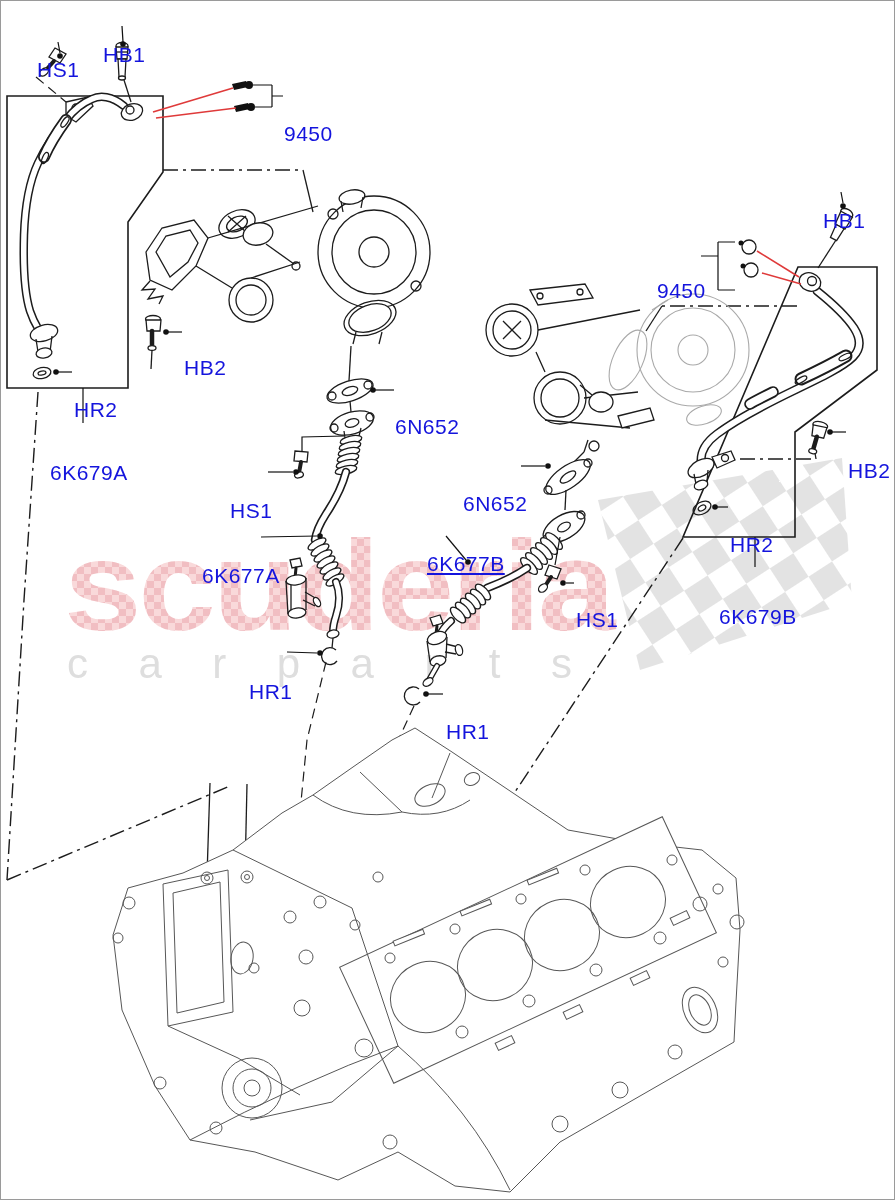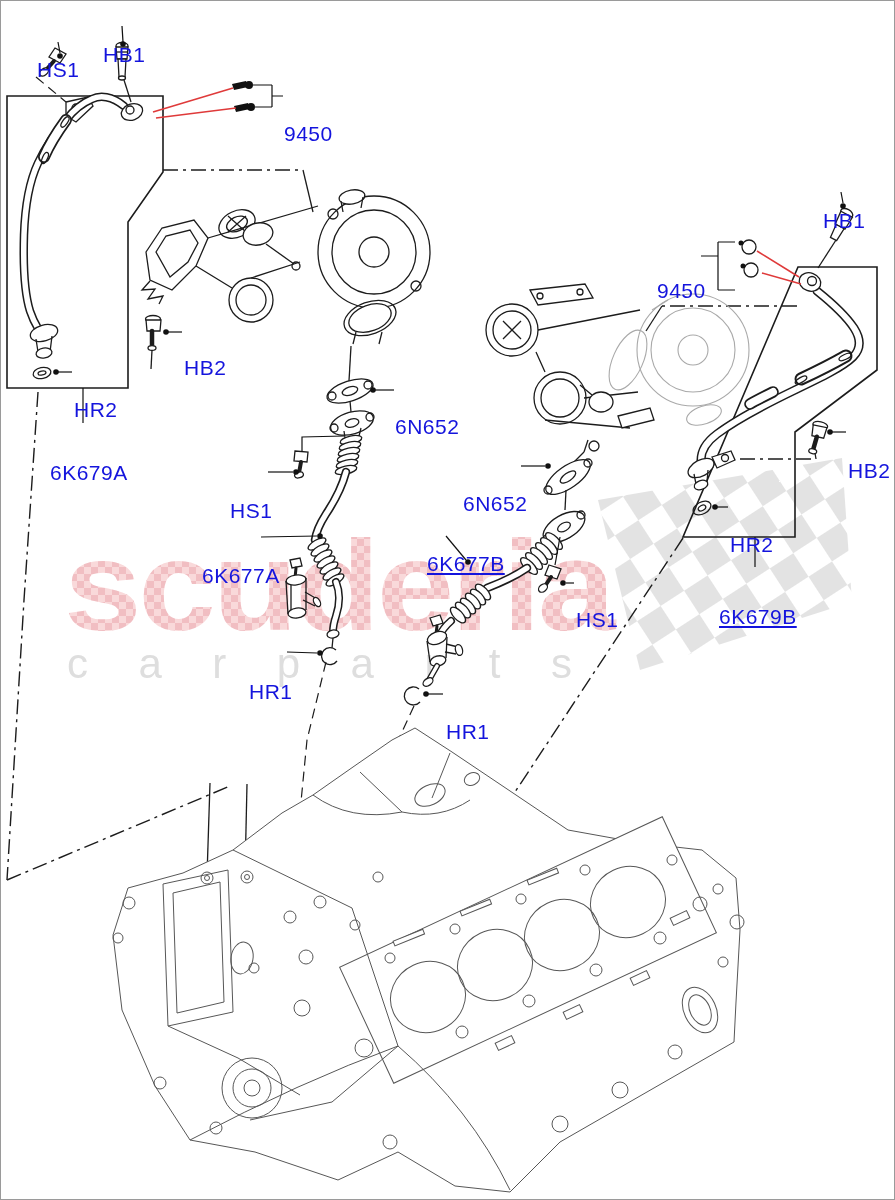--- a/index.html
+++ b/index.html
@@ -431,16 +431,16 @@
       <div class="part-label" style="left: 202px; top: 528px;">6K677A</div>
       <div class="part-label" style="left: 249px; top: 644px;">HR1</div>
       <div class="part-label" style="left: 463px; top: 456px;">6N652</div>
       <div class="part-label" style="left: 427px; top: 516px; text-decoration: underline;">6K677B</div>
       <div class="part-label" style="left: 576px; top: 572px;">HS1</div>
       <div class="part-label" style="left: 446px; top: 684px;">HR1</div>
       <div class="part-label" style="left: 823px; top: 173px;">HB1</div>
       <div class="part-label" style="left: 657px; top: 243px;">9450</div>
       <div class="part-label" style="left: 848px; top: 423px;">HB2</div>
       <div class="part-label" style="left: 730px; top: 497px;">HR2</div>
-      <div class="part-label" style="left: 719px; top: 569px; text-decoration: underline;">6K679B</div>
+      <div class="part-label" style="left: 719px; top: 569px;">6K679B</div>
     </div>
 
 </div>
 
 </body></html>

